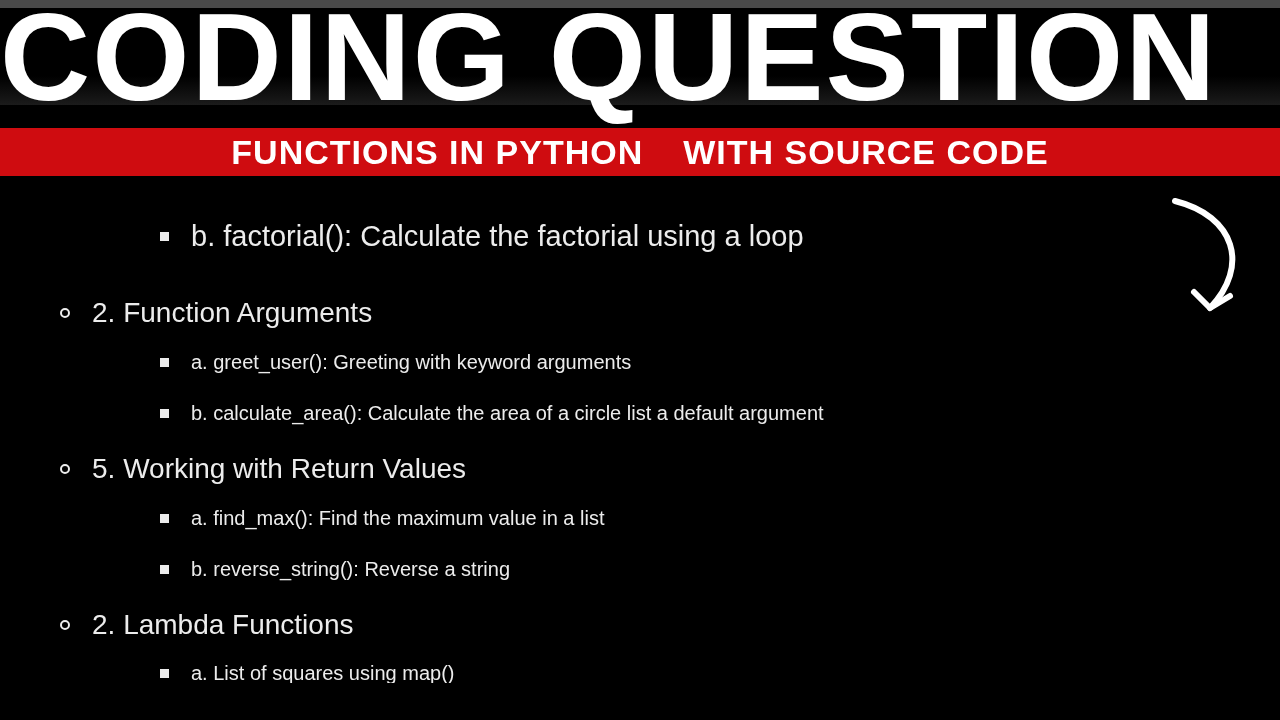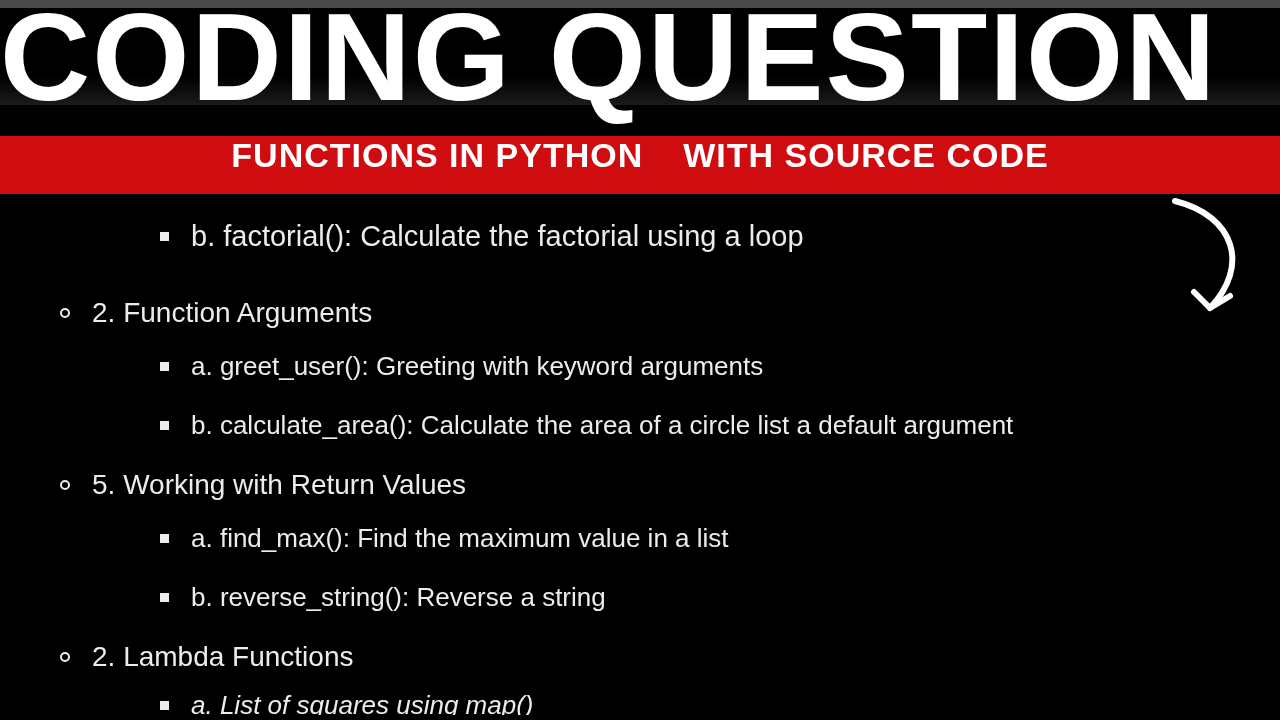--- a/index.html
+++ b/index.html
@@ -34,24 +34,25 @@
     font-weight: 900;
     letter-spacing: 2px;
     line-height: 1;
     color: #fff;
     white-space: nowrap;
   }
 
   
   .red-bar {
     position: absolute;
-    top: 136px; left: 0; right: 0;
-    height: 58px;
+    top: 128px; left: 0; right: 0;
+    height: 48px;
     background: #cf0c10;
     display: flex;
+    align-items: center;
     justify-content: center;
   }
   .red-bar .sub {
     font-size: 34px;
     font-weight: 800;
     letter-spacing: 1px;
     color: #fff;
     white-space: nowrap;
   }
   .red-bar .gap { display: inline-block; width: 40px; }
@@ -81,21 +82,21 @@
     border: 2px solid #ececec;
     border-radius: 50%;
     margin-right: 22px;
     flex: 0 0 auto;
   }
   .items { }
   .item {
     display: flex;
     align-items: center;
     padding-left: 160px;
-    font-size: 26px;
+    font-size: 20px;
     font-weight: 400;
     color: #ececec;
     margin-bottom: 28px;
     white-space: nowrap;
   }
   .sq-bullet {
     width: 9px; height: 9px;
     background: #ececec;
     margin-right: 22px;
     flex: 0 0 auto;
@@ -109,21 +110,20 @@
     font-size: 29px;
     color: #ececec;
     margin-bottom: 44px;
     white-space: nowrap;
   }
 
   
   .cutoff {
     overflow: hidden;
     height: 20px;
-    font-style: italic;
   }
 
   
   .arrow-wrap {
     position: absolute;
     top: 196px;
     right: 20px;
     width: 120px;
     height: 130px;
     pointer-events: none;

